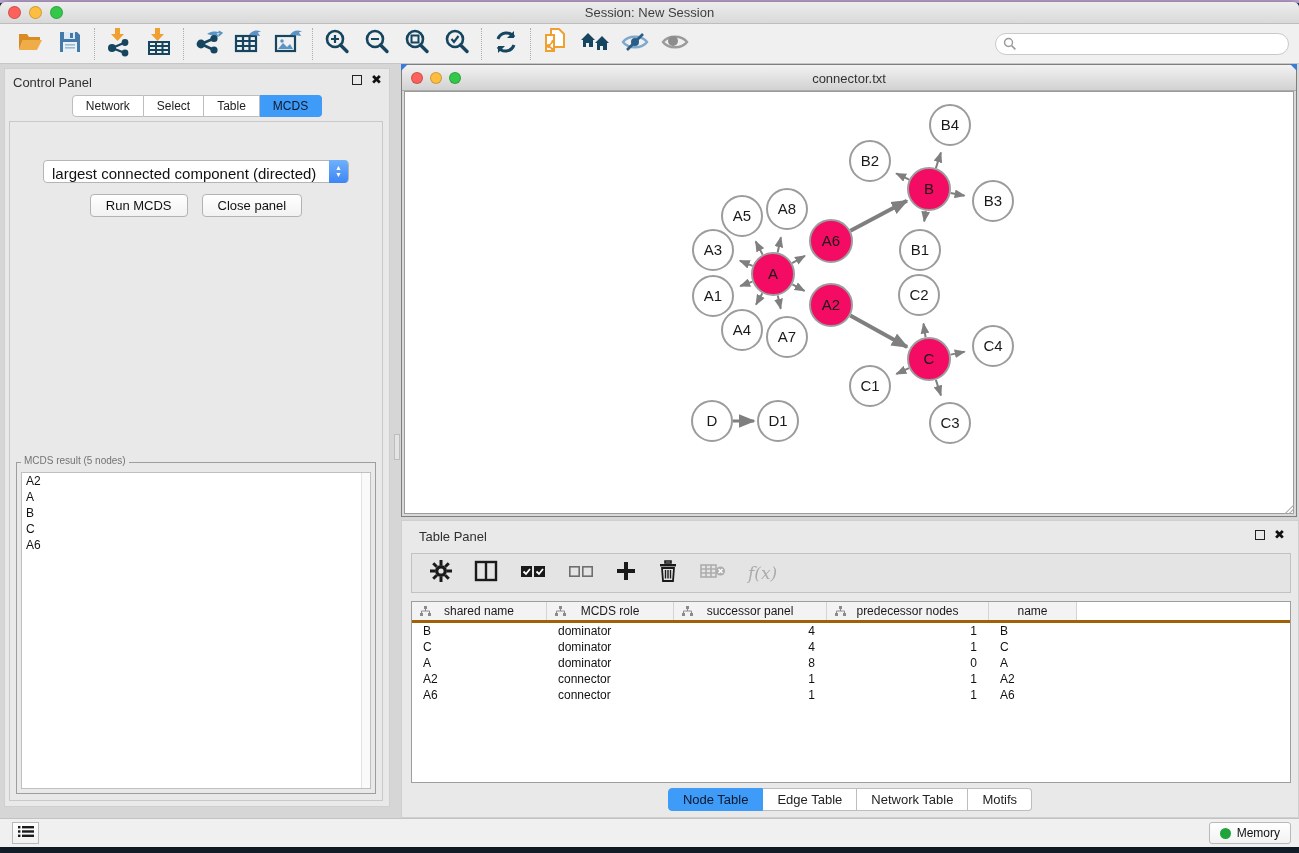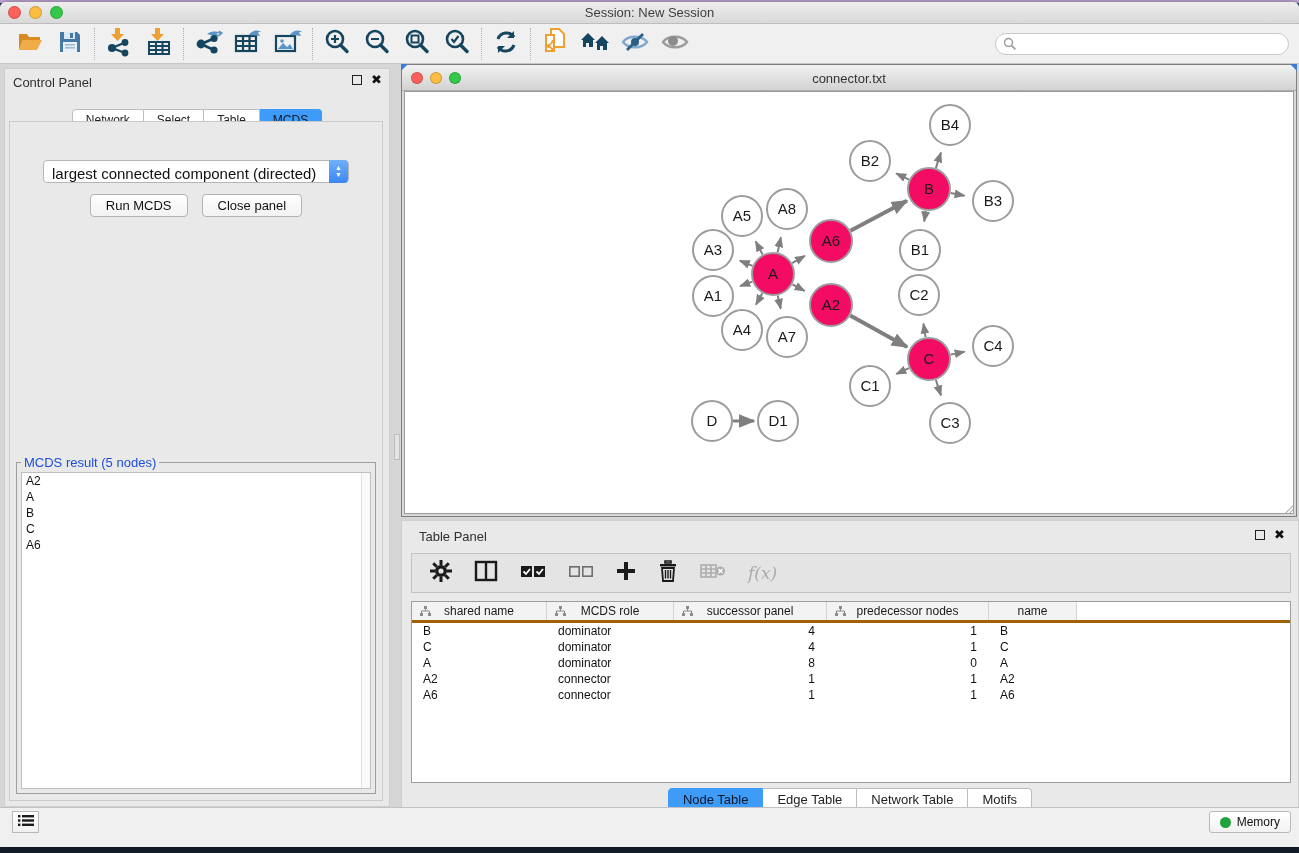--- a/index.html
+++ b/index.html
@@ -46,21 +46,21 @@
   
   .control-panel {
     position:absolute; left:4px; top:4px; width:386px; bottom:11px;
     background:#E9E9E9; border:1px solid #CFCFCF;
   }
   .panel-head { position:relative; height:26px; }
   .panel-head .ph-title { position:absolute; left:8px; top:6px; font-size:13px; color:#303030; }
   .ph-icons { position:absolute; right:7px; top:5px; display:flex; gap:9px; align-items:center; }
   .float-box { width:10px; height:10px; border:1.5px solid #222; background:transparent; }
   .close-x { font-size:13px; font-weight:bold; color:#111; line-height:12px; }
-  .seg-tabs { display:flex; justify-content:center; margin-top:14px; }
+  .seg-tabs { display:flex; justify-content:center; margin-top:0; }
   .seg {
     border:1px solid #BDBDBD; background:#FFF; font-size:12px; color:#222;
     padding:3px 13px; border-left-width:0;
   }
   .seg:first-child { border-left-width:1px; border-radius:4px 0 0 4px; }
   .seg:last-child { border-radius:0 4px 4px 0; }
   .seg.active { background:#3E9BF7; border-color:#3E9BF7; color:#0f172a; }
   .cp-content {
     position:absolute; left:4px; right:6px; top:52px; bottom:5px;
     border:1px solid #C9C9C9; background:#E9E9E9;
@@ -81,21 +81,21 @@
   .mac-btn {
     background:linear-gradient(#FFFFFF,#F2F2F2); border:1px solid #B3B3B3; border-radius:4px;
     font-size:13px; color:#111; padding:3px 15px; font-family:inherit;
   }
   .result-box {
     position:absolute; left:6px; right:6px; top:340px; bottom:6px;
     border:1px solid #9E9E9E;
   }
   .result-legend {
     position:absolute; top:-8px; left:4px; background:#E9E9E9; padding:0 3px;
-    font-size:13px; color:#1d4ed8;
+    font-size:10px; color:#737373;
   }
   .result-list {
     position:absolute; left:4px; right:4px; top:9px; bottom:4px;
     background:#FFF; border:1px solid #BFBFBF; overflow:hidden;
   }
   .result-list .item { font-size:12px; line-height:16px; padding-left:4px; color:#111; }
   .result-scroll {
     position:absolute; right:0; top:0; bottom:0; width:9px;
     background:#FAFAFA; border-left:1px solid #E2E2E2;
   }
@@ -154,21 +154,21 @@
   }
   .th-cell .col-icon { position:absolute; left:8px; top:4px; }
   .tp-row { display:flex; height:16px; }
   .td-cell { font-size:12px; color:#111; line-height:16px; white-space:nowrap; }
   .td-left { padding-left:11px; text-align:left; }
   .td-num { text-align:right; padding-right:12px; }
   .tp-tabs { position:absolute; bottom:6px; left:0; right:0; display:flex; justify-content:center; }
   .tp-tabs .seg { font-size:13px; padding:3px 14px; }
   
   .statusbar {
-    position:absolute; bottom:0; left:0; right:0; height:40px;
+    position:absolute; bottom:0; left:0; right:0; height:29px;
     background:#F0F0F0; border-top:1px solid #C2C2C2;
   }
   .list-btn {
     position:absolute; left:12px; top:3px; width:27px; height:22px;
     background:linear-gradient(#FFF,#F0F0F0); border:1px solid #B9B9B9;
     display:flex; align-items:center; justify-content:center;
   }
   .memory-btn {
     position:absolute; right:8px; top:3px; height:22px;
     background:linear-gradient(#FFF,#F2F2F2); border:1px solid #B9B9B9; border-radius:3px;

